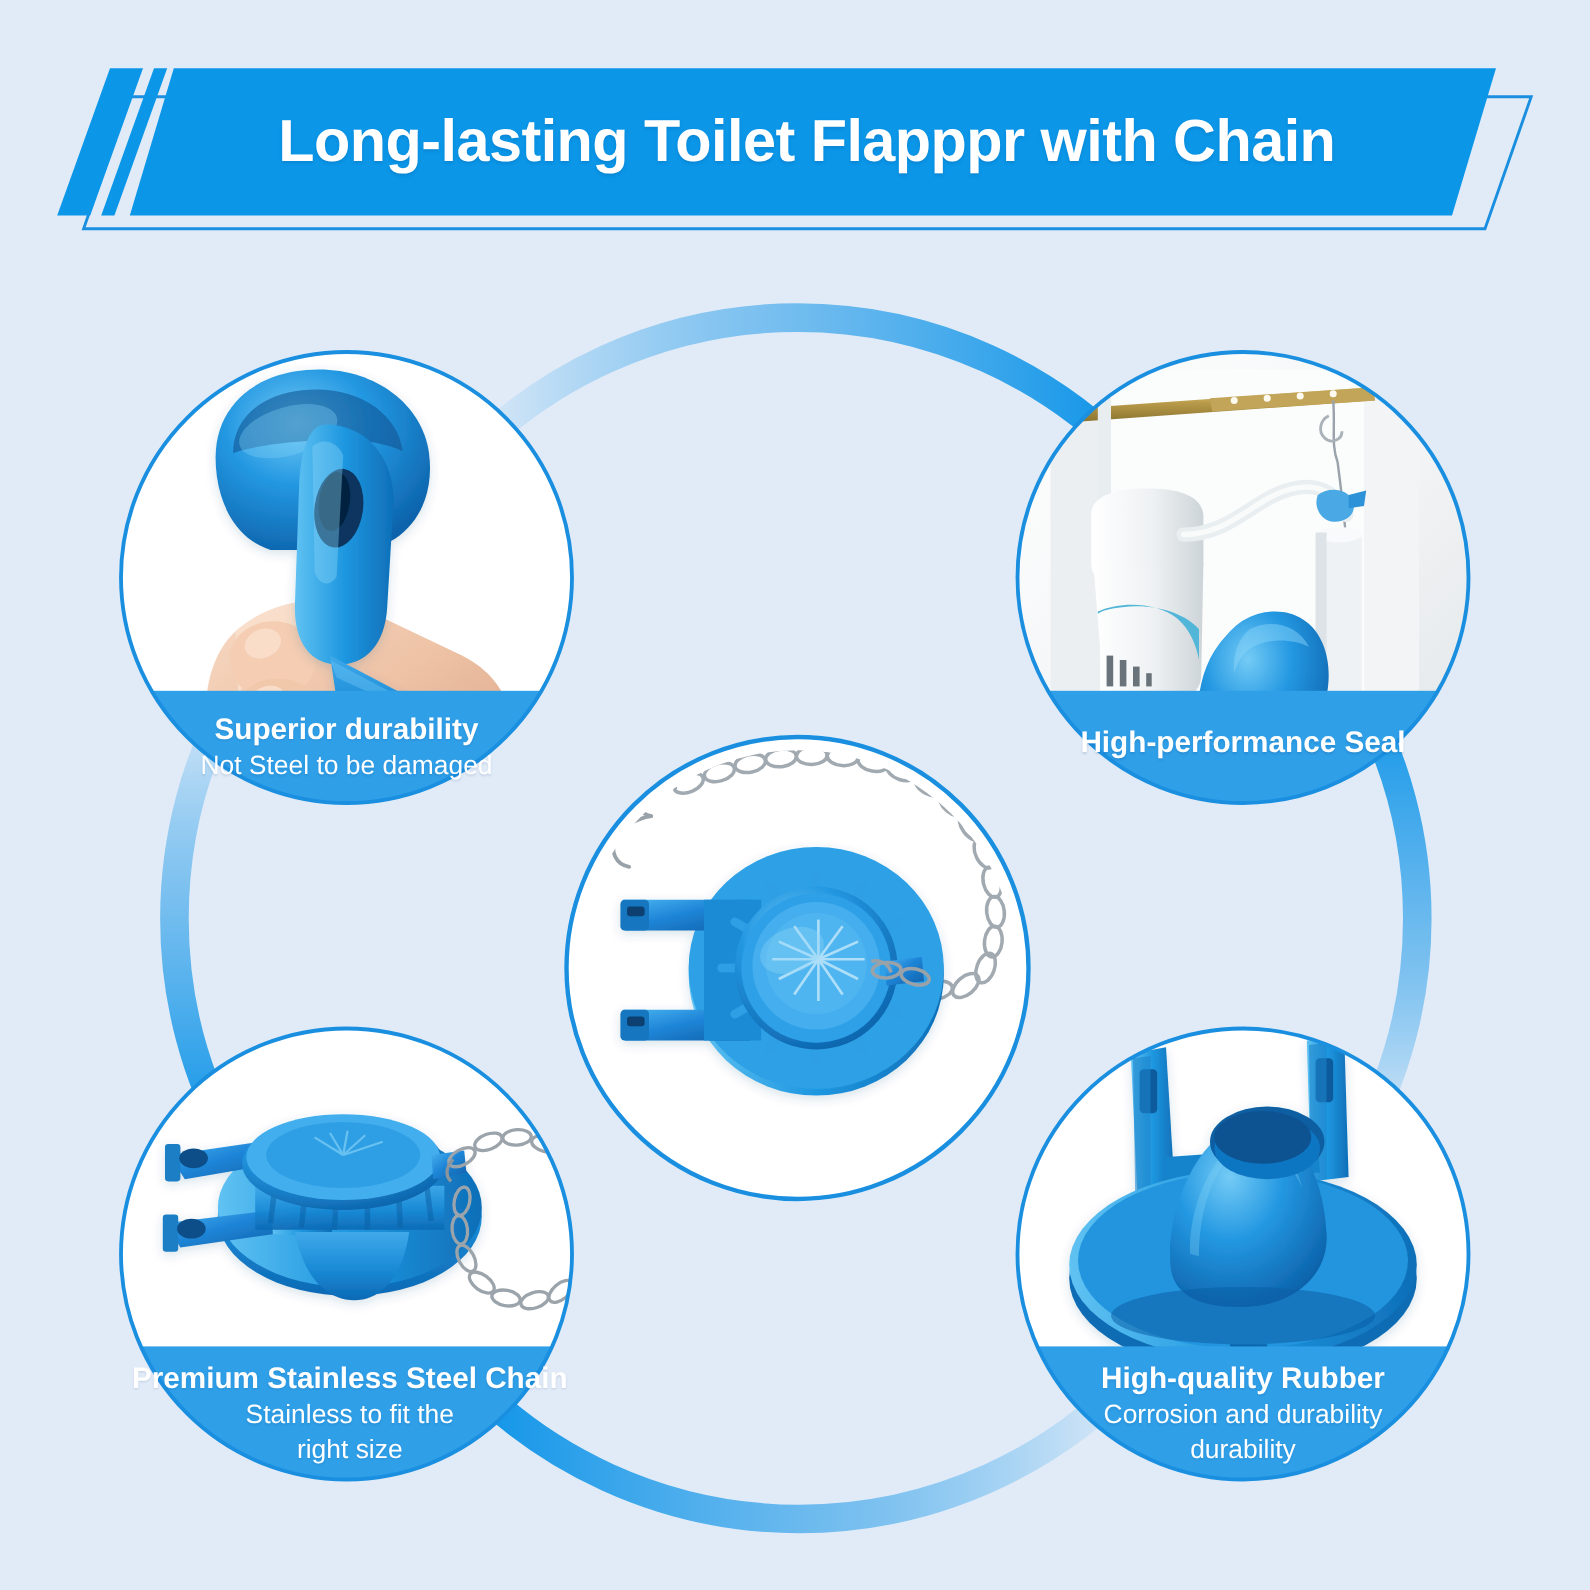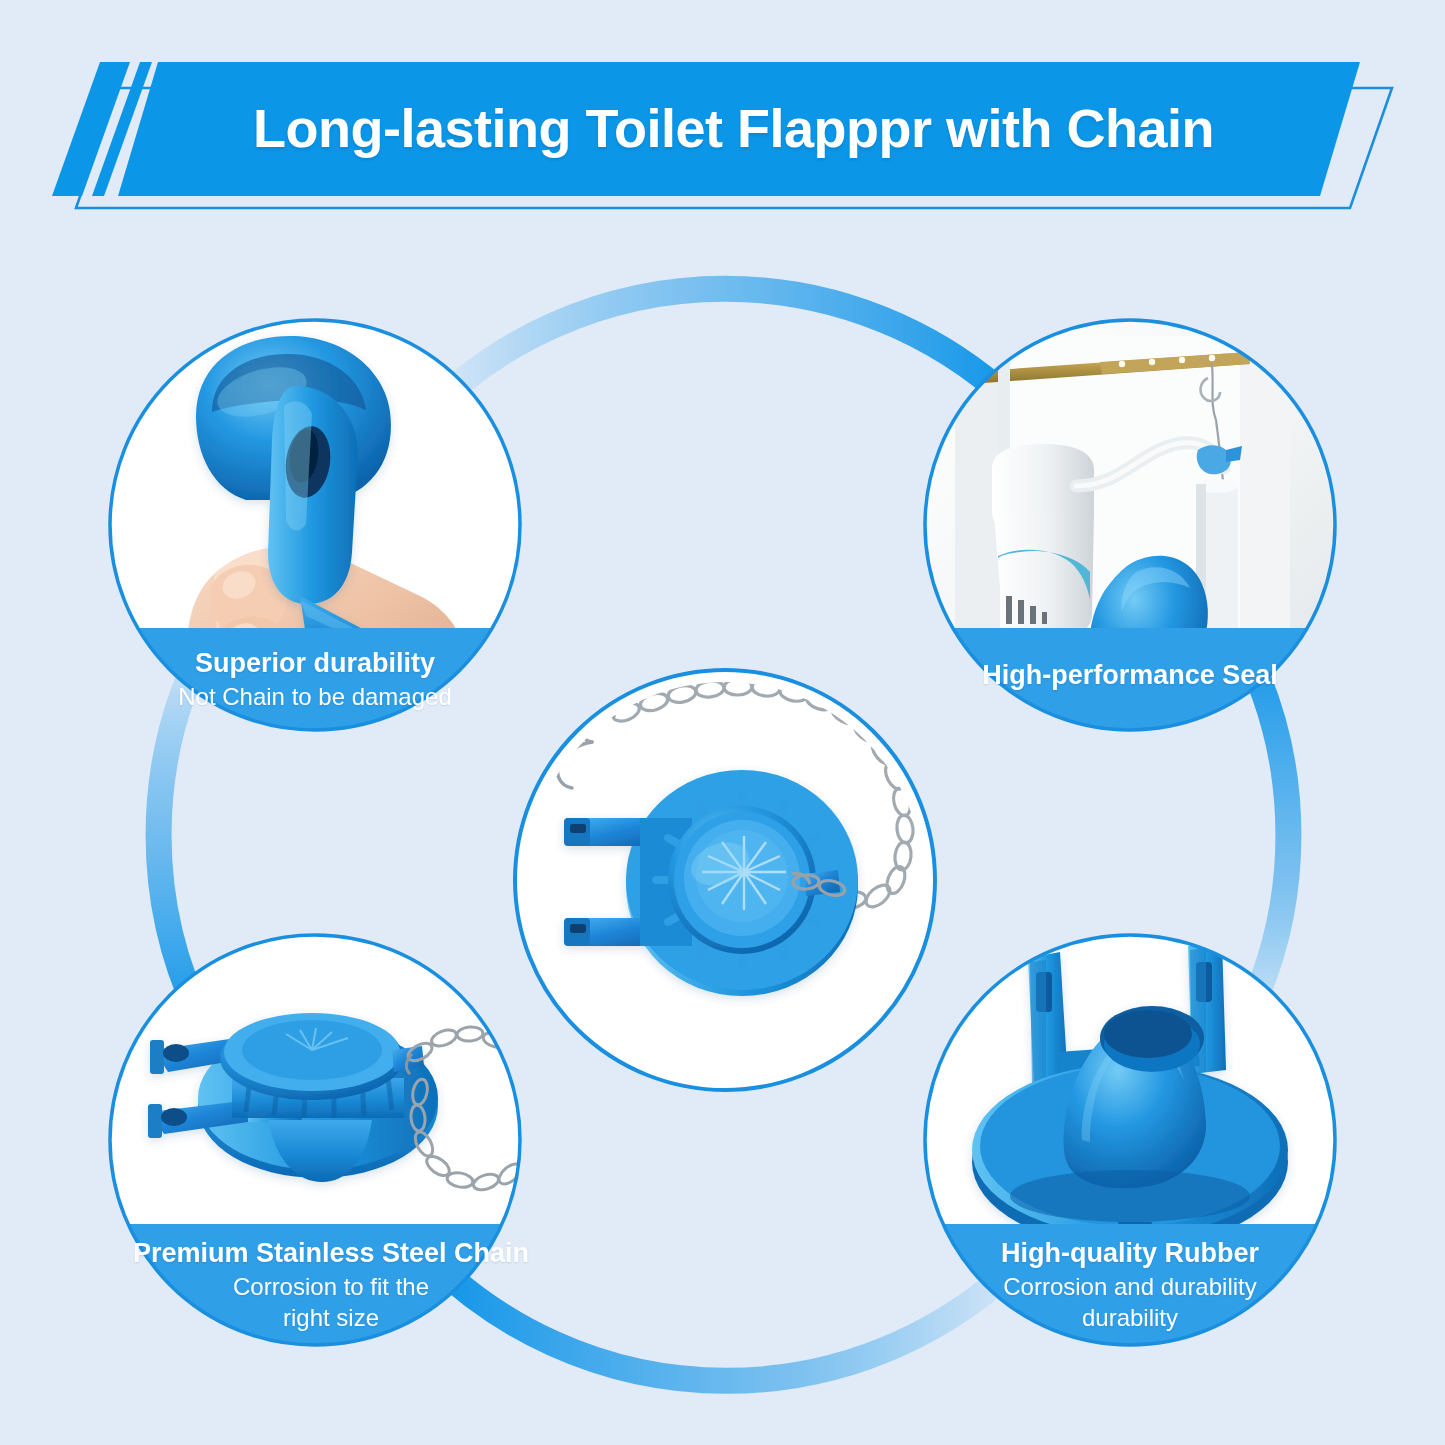--- a/index.html
+++ b/index.html
@@ -506,30 +506,30 @@
       <path d="M 158,62 L 1360,62 L 1320,196 L 118,196 Z" fill="#0b96e8"></path>
     </g>
   </svg>
 
   <div class="header-wrap">
     <div class="title-text">Long-lasting Toilet Flapppr with Chain</div>
   </div>
 
   <div class="cap" style="left:105px;top:648px;">
     <div class="t">Superior durability</div>
-    <div class="s">Not Chain to be damaged</div>
+    <div class="s">Not Steel to be damaged</div>
   </div>
 
   <div class="cap" style="left:920px;top:660px;">
     <div class="t">High-performance Seal</div>
   </div>
 
-  <div class="cap" style="left:121px;top:1238px;">
+  <div class="cap" style="left:108px;top:1238px;">
     <div class="t">Premium Stainless Steel Chain</div>
-    <div class="s">Corrosion to fit the</div>
+    <div class="s">Stainless to fit the</div>
     <div class="s">right size</div>
   </div>
 
   <div class="cap" style="left:920px;top:1238px;">
     <div class="t">High-quality Rubber</div>
     <div class="s">Corrosion and durability</div>
     <div class="s">durability</div>
   </div>
 
 </div>

